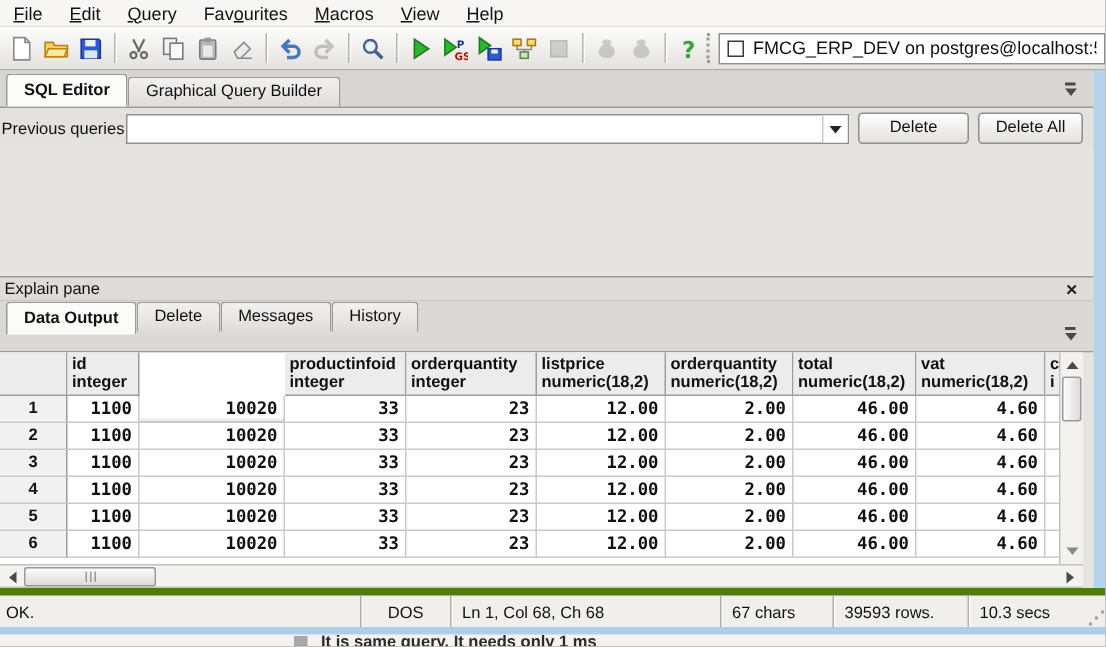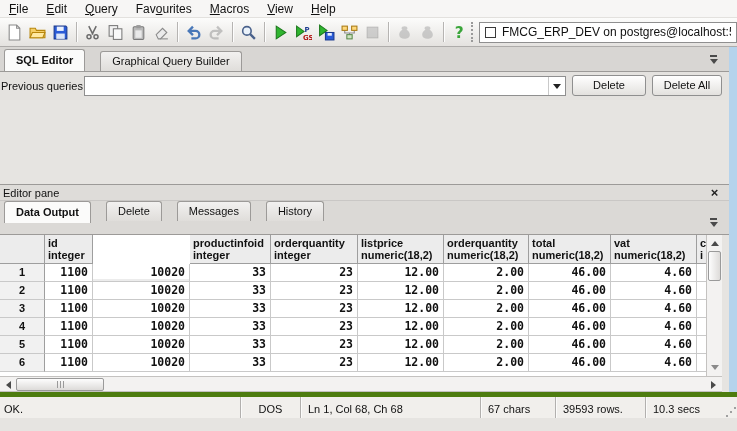--- a/index.html
+++ b/index.html
@@ -27,21 +27,21 @@
            display:flex;align-items:center;gap:6px;padding:0 5px;margin-right:2px;flex:0 0 auto;}
   .conncolor{width:11px;height:11px;border:1px solid #3a3a3a;background:#fff;flex:0 0 auto;}
   .connlabel{font-size:12px;white-space:nowrap;overflow:hidden;}
 
   
   .tabrow1{position:absolute;left:0;top:47px;width:729px;height:25px;background:#d8d6d3;
            display:flex;align-items:flex-end;padding-left:4px;border-bottom:1px solid #9c9a98;}
   .tabrow2{position:absolute;left:0;top:201px;width:729px;height:34px;background:#dbd9d6;
            display:flex;align-items:flex-start;padding-left:4px;border-bottom:1px solid #9c9a98;}
   .tab{background:linear-gradient(#f2f1f0,#dfddda);border:1px solid #9c9a98;border-bottom:none;
-       border-radius:3px 3px 0 0;padding:3px 11px 4px;margin-right:15px;white-space:nowrap;}
+       border-radius:3px 3px 0 0;padding:3px 11px 4px;margin-right:0;white-space:nowrap;}
   .tab.active{background:#fbfbfa;font-weight:bold;padding:4px 11px 5px;}
   .chev{position:absolute;right:11px;bottom:7px;width:9px;height:9px;}
   .chev i{position:absolute;left:1px;top:0;width:7px;height:0;border-top:2px solid #4a4a4a;}
   .chev b{position:absolute;left:1px;top:4px;width:0;height:0;border:4px solid transparent;border-top:5px solid #4a4a4a;}
 
   
   .prevrow{position:absolute;left:0;top:72px;width:729px;height:28px;background:#e4e2df;}
   .prevlabel{position:absolute;left:1px;top:8px;}
   .prevcombo{position:absolute;left:84px;top:4px;width:482px;height:20px;background:#fff;
              border:1px solid #8f8f8f;}
@@ -290,21 +290,21 @@
         </span>
     </div>
     <div class="pbtn d1">Delete</div>
     <div class="pbtn d2">Delete All</div>
   </div>
 
 
   <div class="splitter"></div>
 
   <div class="outcap">
-    <span>Editor pane</span>
+    <span>Explain pane</span>
     <span class="outclose"></span>
   </div>
 
   <div class="tabrow2">
     <span class="tab active">Data Output</span>
       <span class="tab">Delete</span>
       <span class="tab">Messages</span>
       <span class="tab">History</span>
       <div class="chev">
         <i></i>
@@ -449,13 +449,18 @@
       </span>
   </div>
 
   <div class="statusbar">
     <span style="display:contents"><span class="scell" style="width: 240px;">OK.</span><span class="scell" style="width: 60px; text-align: center; padding-left: 0px;">DOS</span><span class="scell" style="width: 180px;">Ln 1, Col 68, Ch 68</span><span class="scell" style="width: 75px;">67 chars</span><span class="scell" style="width: 90px;">39593 rows.</span><span class="scell" style="width: 77px;">10.3 secs</span></span>
     <span class="sgrip"></span>
   </div>
 
   <div class="edgegray"></div>
   <div class="edgeblue"></div>
+  <div class="bgwin">
+    <span class="band"></span>
+    <span class="bgico"></span>
+    <span class="bgtext">It is same query. It needs only 1 ms</span>
+  </div>
 </div>
 
 </body></html>

